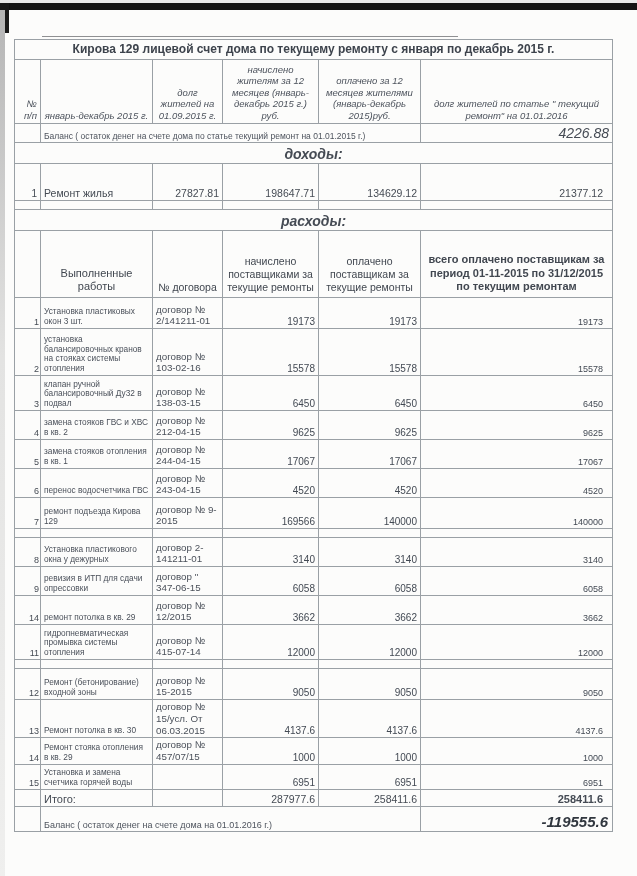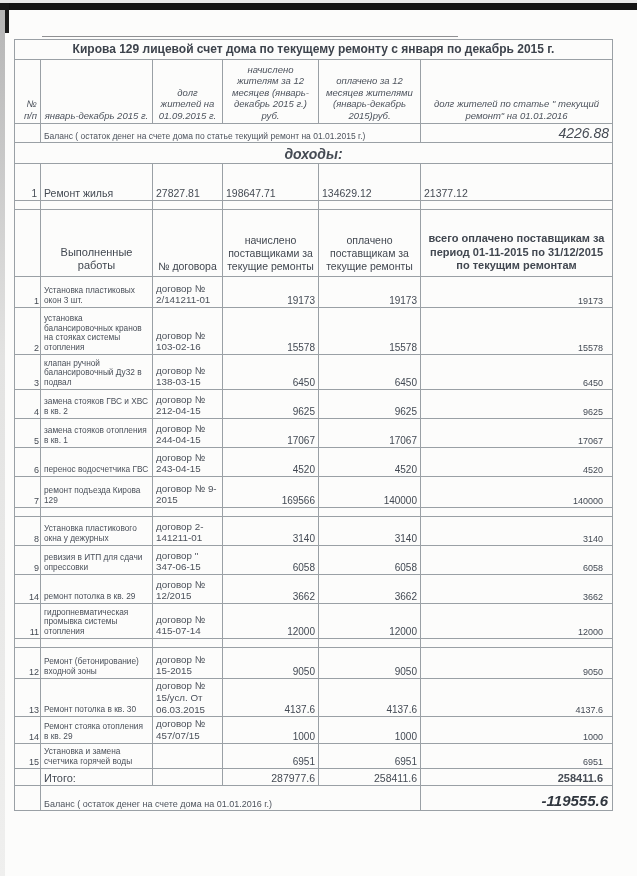--- a/index.html
+++ b/index.html
@@ -31,21 +31,21 @@
   .ih .numcol{text-align:right;}
   
   .bal-label{font-size:8.5px;color:#4d535d;vertical-align:middle;}
   .bal-val{font-size:14px;font-style:italic;text-align:right;vertical-align:middle;}
   
   .section td{font-style:italic;font-size:14px;font-weight:bold;text-align:center;
     color:#454b54;height:18px;vertical-align:middle;}
   
   .inc td{font-size:10.5px;height:34px;vertical-align:middle;}
   .inc .rownum{text-align:right;font-size:10px;}
-  .inc .num{}
+  .inc .num{text-align:right;}
   .spacer td{height:8px;padding:0 !important;}
   
   .eh td{font-size:10.5px;line-height:1.25;text-align:center;color:#414750;
     vertical-align:bottom;padding-bottom:3px !important;height:62px;}
   .eh .works{font-size:11px;}
   .eh .total-h{font-weight:bold;font-size:11px;}
   
   .er .rownum{font-size:9px;text-align:right;padding-right:1px !important;}
   .er .wname{font-size:8.3px;line-height:1.18;color:#4a505a;}
   .er .contract{font-size:9.8px;line-height:1.2;color:#4a505a;}
@@ -118,20 +118,23 @@
 
     <tr class="spacer">
       <td></td>
           <td></td>
           <td></td>
       <td></td>
           <td></td>
           <td></td>
     </tr>
 
+    <tr class="section">
+      <td colspan="6">расходы:</td>
+    </tr>
 
     <tr class="eh">
       <td></td>
       <td class="works">Выполненные работы</td>
       <td>№ договора</td>
       <td>начислено поставщиками за текущие ремонты</td>
       <td>оплачено поставщикам за текущие ремонты</td>
       <td class="total-h">всего оплачено поставщикам за период 01-11-2015 по 31/12/2015 по текущим ремонтам</td>
     </tr>
 

